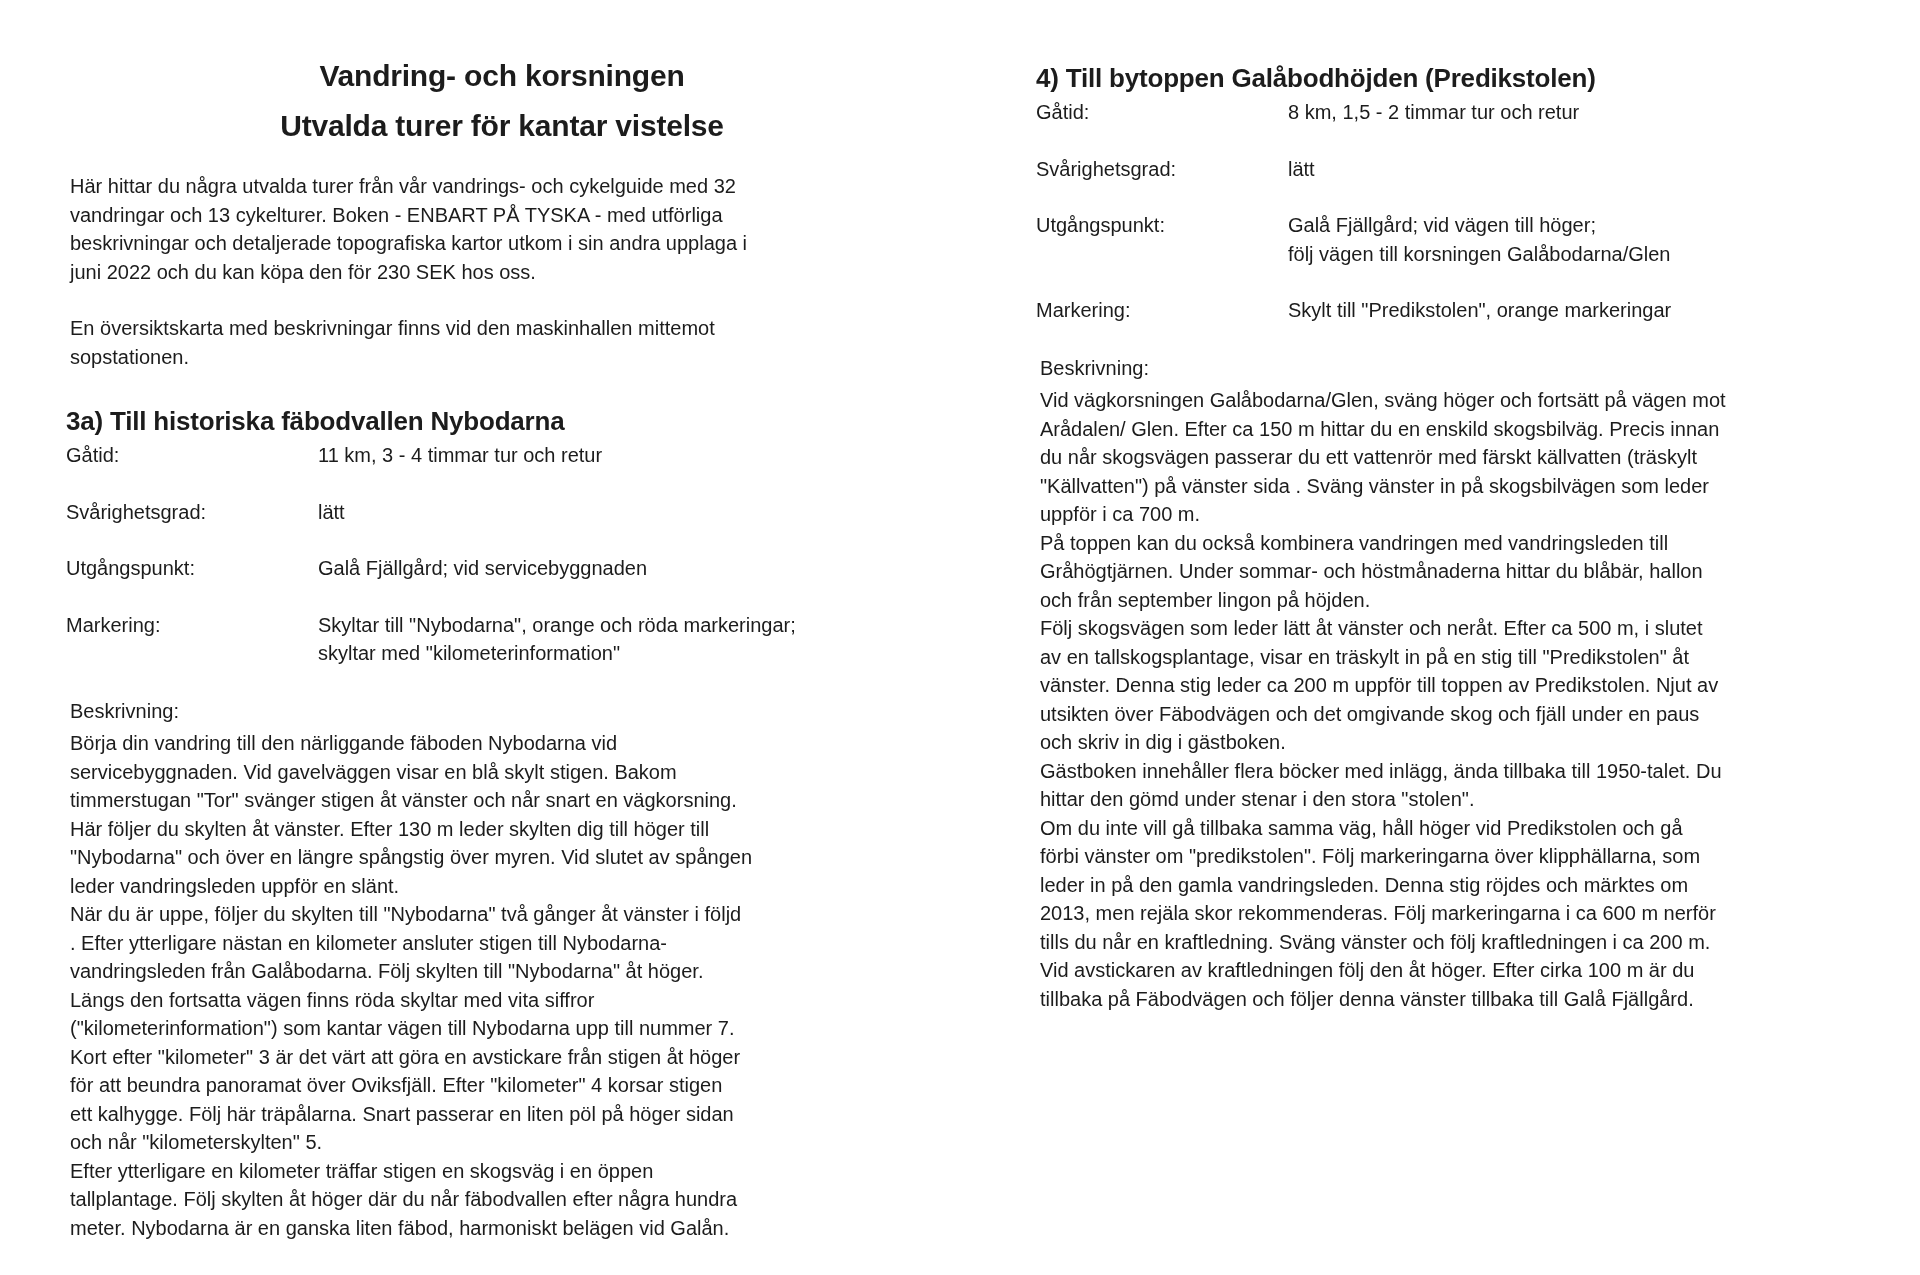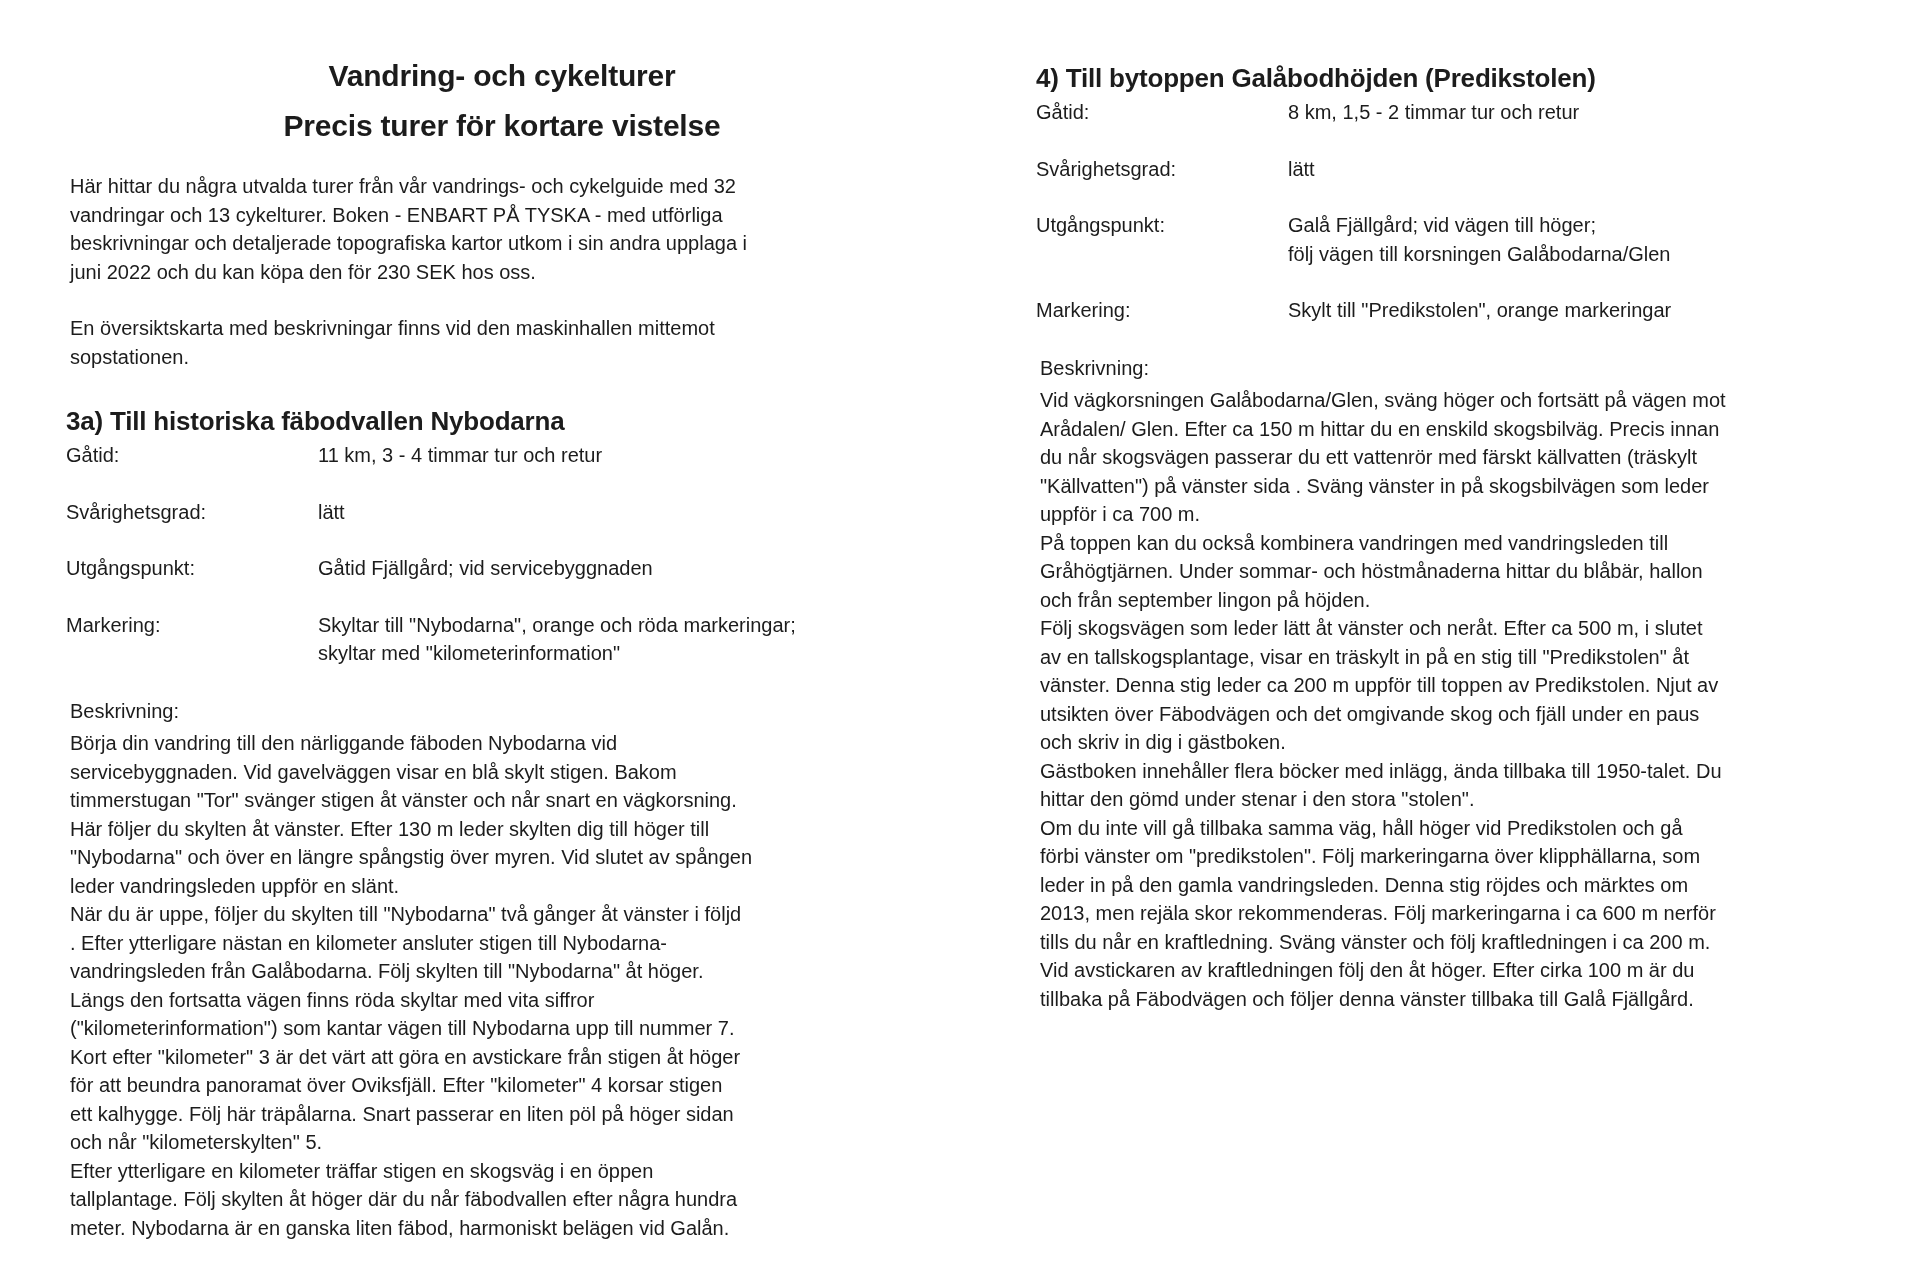--- a/index.html
+++ b/index.html
@@ -92,39 +92,39 @@
     margin-top: 0;
   }
   .col-right .section-heading {
     margin-top: 6px;
   }
 </style>
 </head>
 <body>
 
 <div class="col col-left">
-  <h1 class="doc-title">Vandring- och cykelturer</h1>
-  <h2 class="doc-subtitle">Precis turer för kortare vistelse</h2>
+  <h1 class="doc-title">Vandring- och korsningen</h1>
+  <h2 class="doc-subtitle">Utvalda turer för kantar vistelse</h2>
 
   <p class="body-text intro">Här hittar du några utvalda turer från vår vandrings- och cykelguide med 32
 vandringar och 13 cykelturer. Boken - ENBART PÅ TYSKA - med utförliga
 beskrivningar och detaljerade topografiska kartor utkom i sin andra upplaga i
 juni 2022 och  du kan köpa den för 230 SEK hos oss.</p>
   <p class="body-text intro">En översiktskarta med beskrivningar finns vid den maskinhallen  mittemot
 sopstationen.</p>
 
   <h3 class="section-heading">3a) Till historiska fäbodvallen Nybodarna</h3>
 
   <div class="facts">
     <div class="fact-label">Gåtid:</div>
     <div class="fact-value">11 km, 3 - 4 timmar tur och retur</div>
     <div class="fact-label">Svårighetsgrad:</div>
     <div class="fact-value">lätt</div>
     <div class="fact-label">Utgångspunkt:</div>
-    <div class="fact-value">Gåtid Fjällgård; vid servicebyggnaden</div>
+    <div class="fact-value">Galå Fjällgård; vid servicebyggnaden</div>
     <div class="fact-label">Markering:</div>
     <div class="fact-value">Skyltar till "Nybodarna", orange och röda markeringar;
 skyltar med "kilometerinformation"</div>
   </div>
 
   <div class="body-text desc-label">Beskrivning:</div>
   <p class="body-text description">Börja din vandring till den närliggande fäboden Nybodarna vid
 servicebyggnaden. Vid gavelväggen visar en blå skylt stigen. Bakom
 timmerstugan "Tor" svänger stigen åt vänster och når snart en vägkorsning.
 Här följer du skylten åt vänster. Efter 130 m leder skylten dig till höger till

